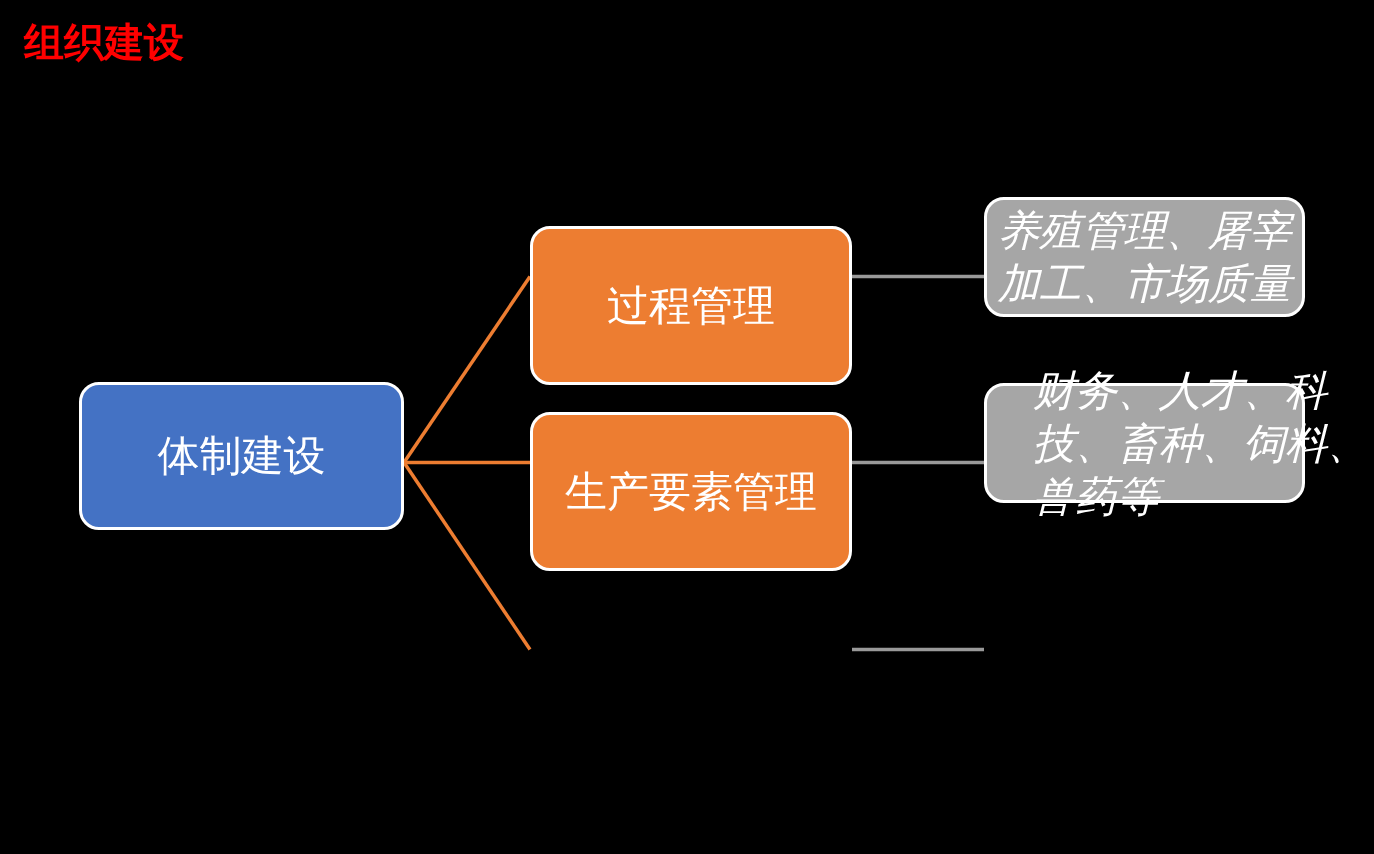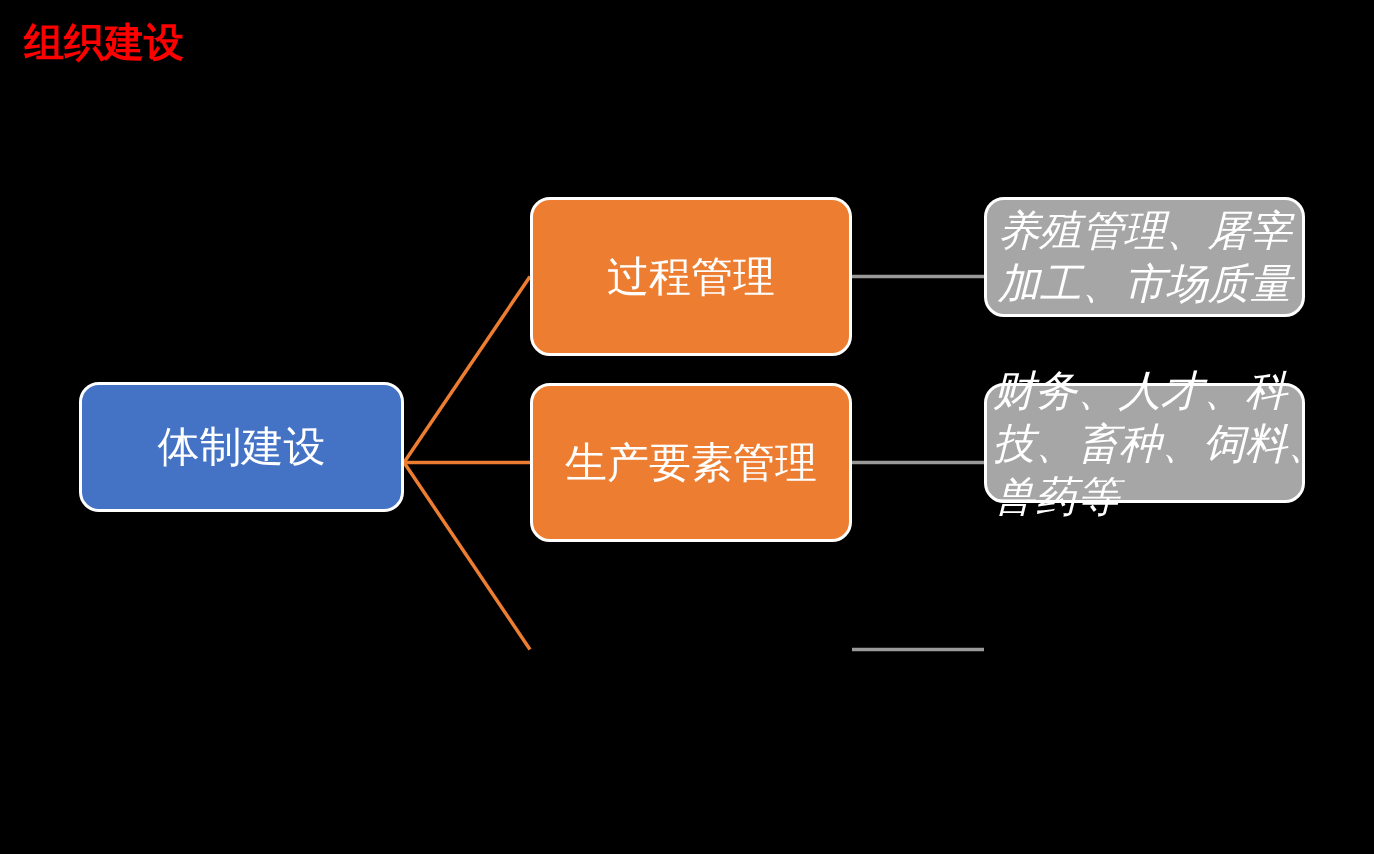--- a/index.html
+++ b/index.html
@@ -38,27 +38,28 @@
     border: 3px solid #ffffff;
     border-radius: 20px;
     display: flex;
     align-items: center;
     justify-content: center;
     color: #ffffff;
     overflow: visible;
   }
   .node-root {
     left: 79px; top: 382px;
-    width: 325px; height: 130px;
+    width: 325px; height: 148px;
     background: #4472C4;
   }
   .node-branch {
     left: 530px;
     width: 322px; height: 159px;
     background: #ED7D31;
+    margin-top: 29px;
   }
   .node-detail {
     left: 984px;
     width: 321px; height: 120px;
     background: #A6A6A6;
     justify-content: flex-start;
     font-style: italic;
   }
   .row1 { top: 197px; }
   .row2 { top: 383px; }
@@ -71,21 +72,21 @@
   }
   .detail-text {
     font-size: 42px;
     line-height: 53px;
     white-space: pre;      
     width: 100%;
     padding: 0 6px;
     box-sizing: border-box;
   }
   .align-center .detail-text { text-align: center; }
-  .align-left   .detail-text { text-align: left; }
+  .align-left   .detail-text { text-align: left; margin-left: 40px; }
 </style>
 </head>
 <body>
 
 <div class="canvas">
 
   <div class="title">组织建设</div>
 
   <svg class="connectors" viewBox="0 0 1374 854" xmlns="http://www.w3.org/2000/svg" aria-hidden="true">
     <line class="line-orange" x1="404" y1="462.5" x2="530" y2="276.5"></line>

